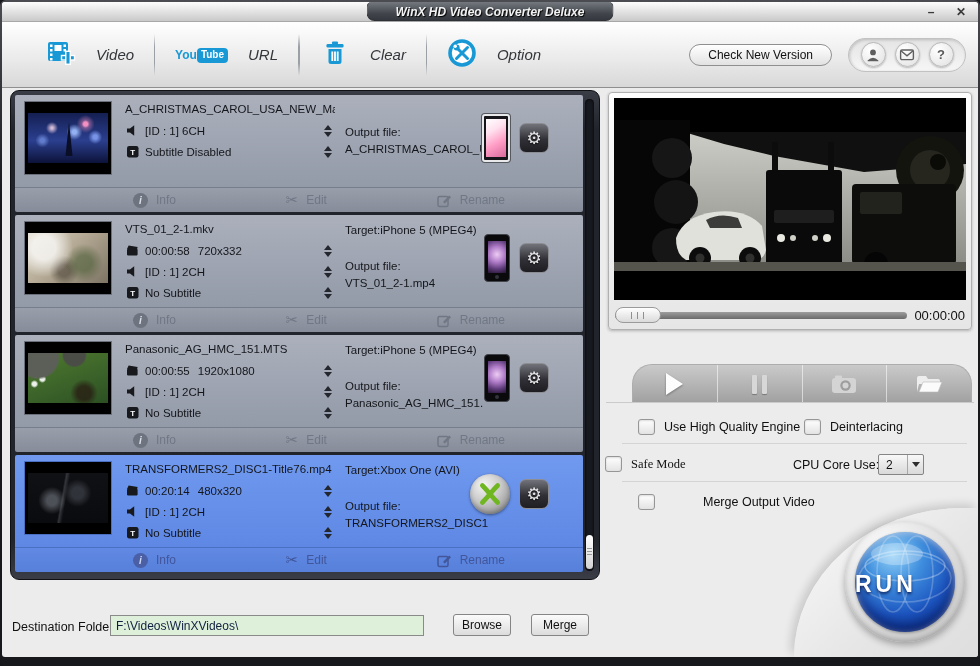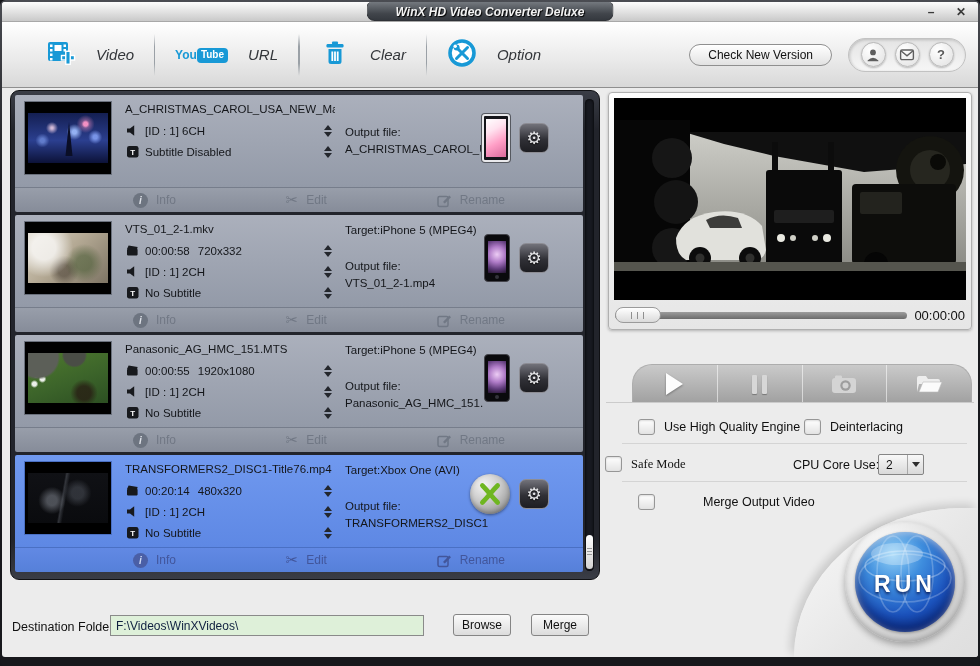--- a/index.html
+++ b/index.html
@@ -275,21 +275,21 @@
   }
   .run-button {
     position:relative; width:100px; height:100px; border-radius:50%; border:none; cursor:pointer;
     background:radial-gradient(circle at 38% 22%, #93d1f7 0%, #3f8ede 30%, #1c55c0 62%, #092c86 100%);
     box-shadow:inset 0 2px 7px rgba(255,255,255,.55), inset 0 -7px 14px rgba(0,10,70,.65), 0 1px 3px rgba(0,0,0,.35);
     overflow:hidden;
   }
   .run-button svg { position:absolute; inset:0; }
   .run-button span {
     position:absolute; left:0; right:0; top:50%; transform:translateY(-42%);
-    color:#fff; font-weight:bold; font-size:23px; letter-spacing:4px; text-align:center;
+    color:#fff; font-weight:bold; font-size:23px; letter-spacing:4px; text-align:left;
     text-shadow:0 2px 3px rgba(0,10,60,.75);
   }
 
   
   .dest-label { position:absolute; left:10px; top:618px; font-size:12.5px; color:#101010; }
   .dest-input {
     position:absolute; left:108px; top:613px; width:314px; height:21px;
     border:1px solid #8a8a8a; background:#def0d9; color:#102040; font-size:12px;
     padding:0 5px; font-family:"Liberation Sans", sans-serif;
   }

